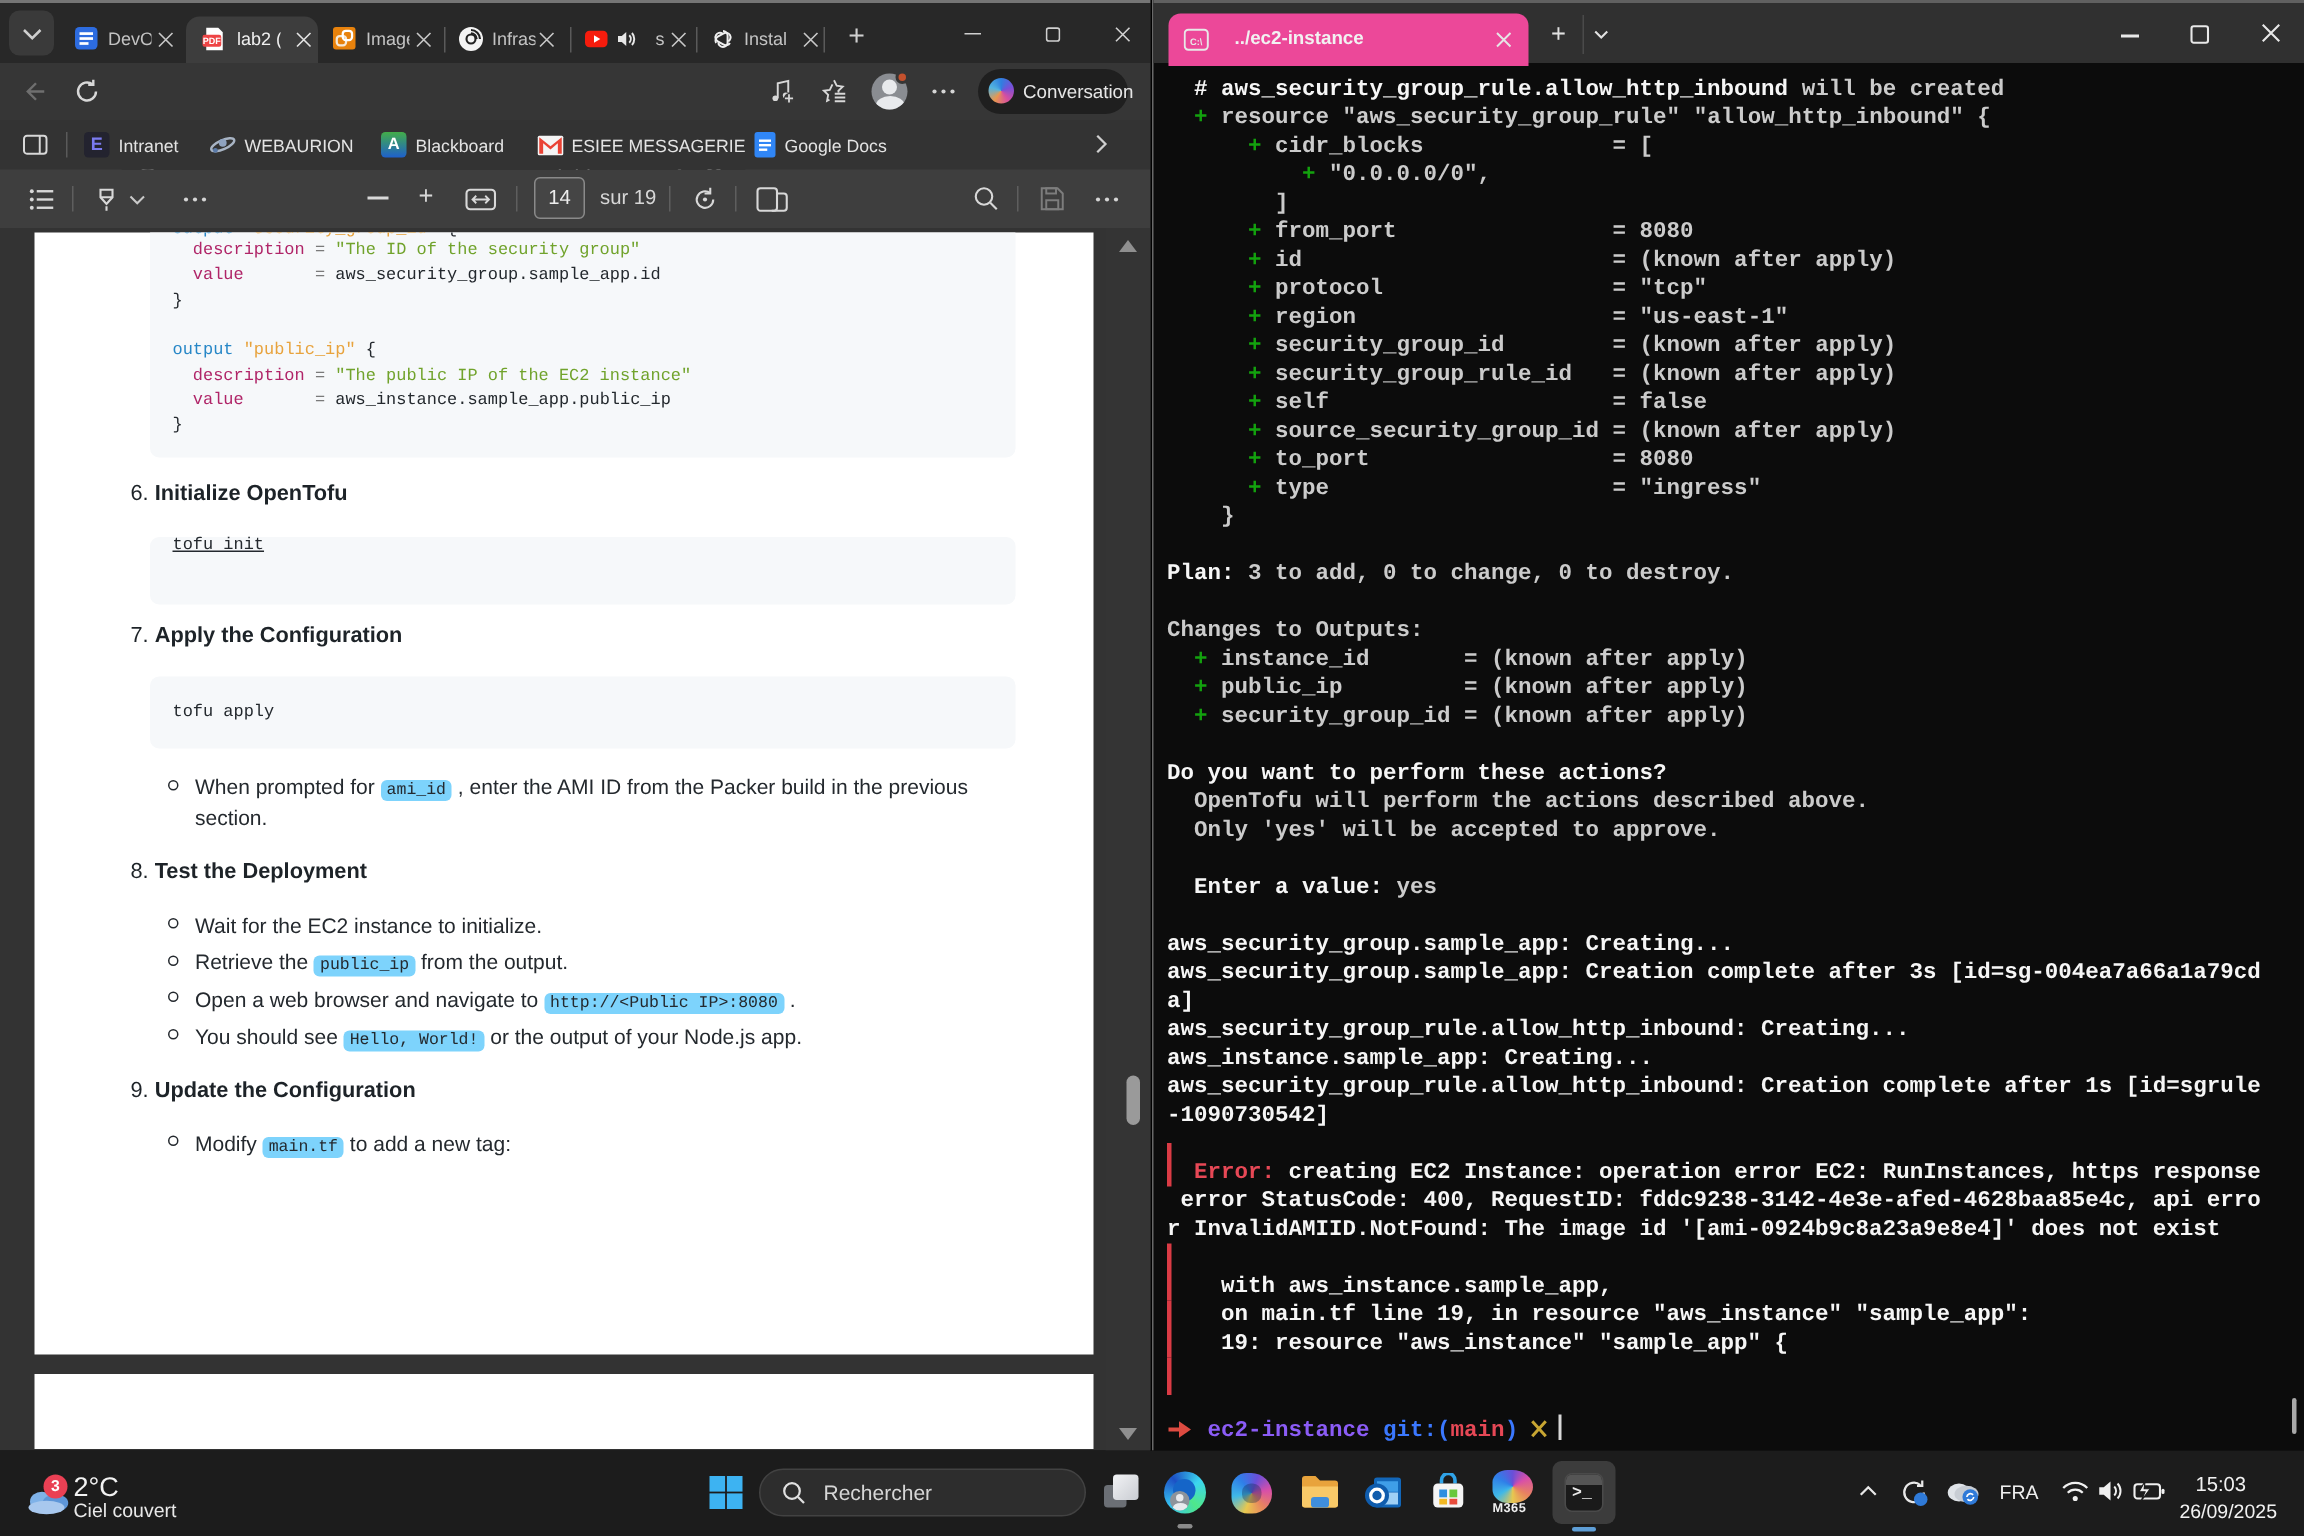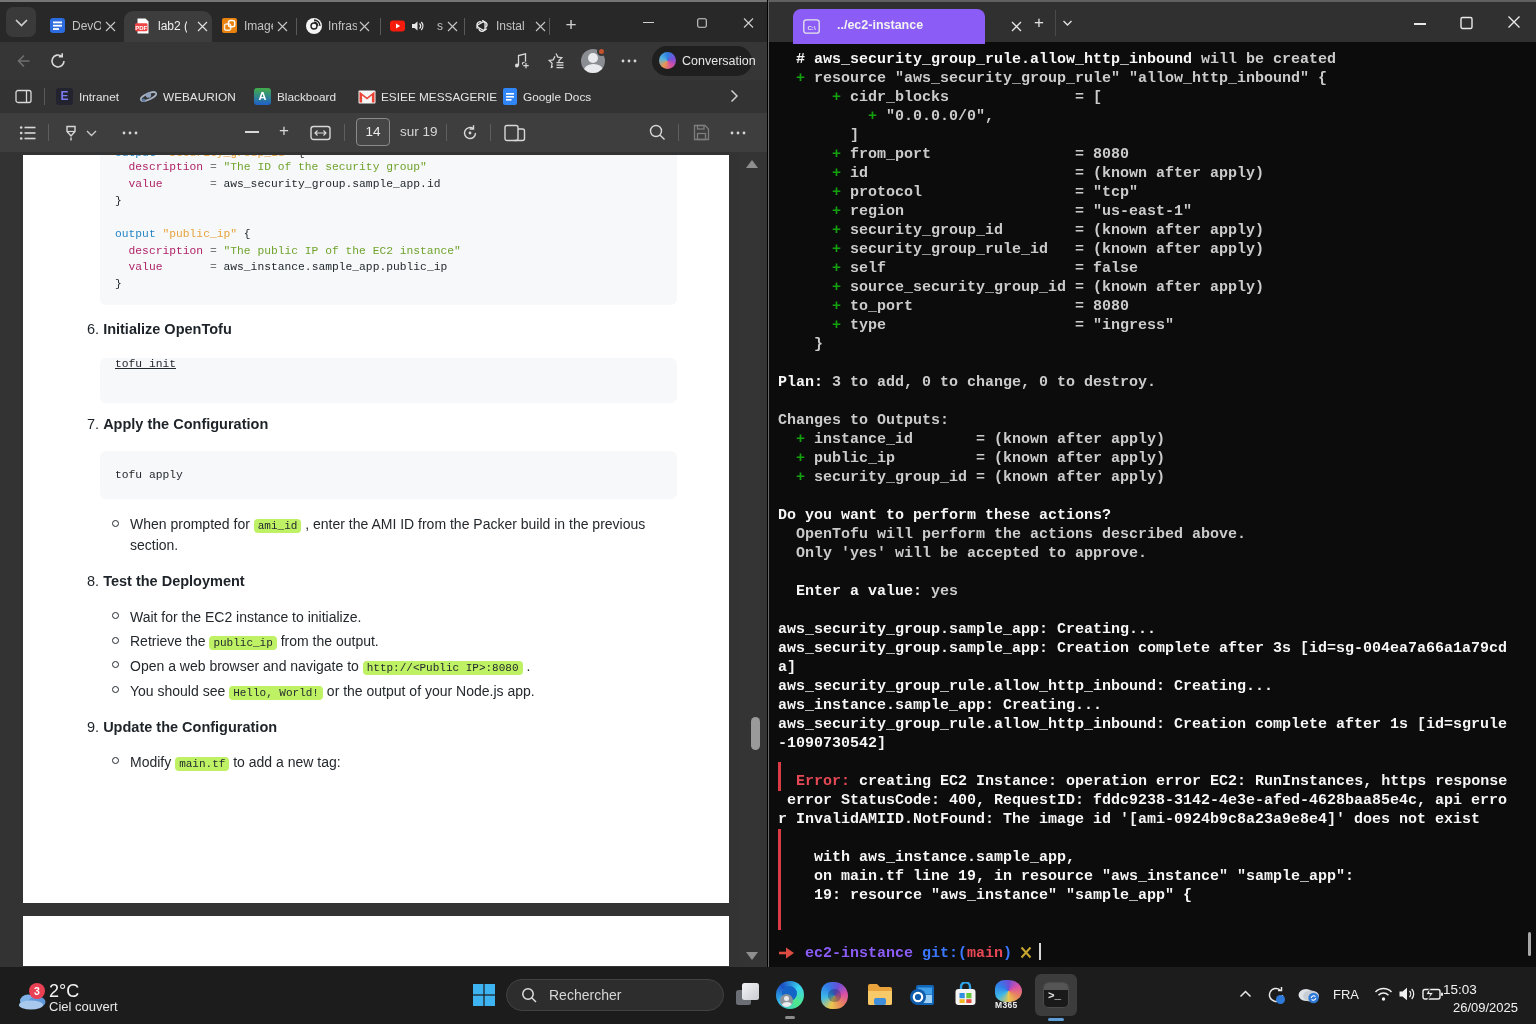--- a/index.html
+++ b/index.html
@@ -15,21 +15,21 @@
   .tab .tx { position:absolute; right:2px; top:7px; width:16px; height:16px; text-align:center; }
   .tabsep { position:absolute; top:16px; width:1px; height:17px; background:#5a5a5a; }
   #toolbar { position:absolute; left:0; top:42px; width:767px; height:38px; background:#363636; }
   #bookbar { position:absolute; left:0; top:80px; width:767px; height:33px; background:#333333; }
   #pdfbar { position:absolute; left:0; top:113px; width:767px; height:39px; background:#3e3e3e; }
   #pdfarea { position:absolute; left:0; top:152px; width:767px; height:815px; background:#333333; }
   .bm { display:inline-flex; align-items:center; height:33px; color:#e4e4e4; font-size:11.8px; }
   
   #term { position:absolute; left:768px; top:0; width:768px; height:967px; background:#0c0c0c; border-left:1px solid #686868; }
   #termbar { position:absolute; left:0; top:0; width:768px; height:42px; background:#303030; border-top:2px solid #606060; }
-  #termtab { position:absolute; left:24px; top:7px; width:192px; height:35px; background:#8b5cf6; border-radius:8px 8px 0 0; color:#f0f0f0; font-size:12.5px; }
+  #termtab { position:absolute; left:10px; top:7px; width:240px; height:35px; background:#ec4899; border-radius:8px 8px 0 0; color:#f0f0f0; font-size:12.5px; }
   #termtext { position:absolute; left:1px; top:49.5px; width:766px; font-family:"Liberation Mono", monospace; font-size:15px; font-weight:bold; line-height:19px; color:#cbcbcb; white-space:pre; }
   #termtext div { height:19px; padding-left:8px; }
   .vb { display:inline-block; width:9px; height:19px; vertical-align:top; border-left:3px solid #da3b45; }
   .vbb { display:inline-block; width:9px; height:19px; vertical-align:top; position:relative; }
   .vbb i { position:absolute; left:0; top:9px; width:3px; height:10px; background:#da3b45; }
   .vbt { display:inline-block; width:9px; height:19px; vertical-align:top; position:relative; }
   .vbt i { position:absolute; left:0; top:0; width:3px; height:6px; background:#da3b45; }
   .g { color:#13a10e; } 
   .w { color:#f6f6f6; } 
   .r { color:#e74856; } 
@@ -38,21 +38,21 @@
   
   #page1 { position:absolute; left:23px; top:155px; width:706px; height:748px; background:#ffffff; overflow:hidden; }
   #page2 { position:absolute; left:23px; top:916px; width:706px; height:50px; background:#ffffff; }
   .codeblock { position:absolute; left:77px; background:#f6f8fa; border-radius:6px; }
   .cl { position:absolute; left:92px; height:17px; font-family:"Liberation Mono", monospace; font-size:11.3px; line-height:17px; color:#24292e; white-space:pre; }
   .kA { color:#b02568; } .kS { color:#71a32c; } .kB { color:#2787c7; } .kO { color:#e8a33d; } .kG { color:#7a7a7a; }
   .hd { position:absolute; color:#1d2328; font-size:14.5px; line-height:22px; white-space:nowrap; }
   .hd b { font-weight:bold; }
   .bodyln { position:absolute; color:#24292e; font-size:14px; line-height:21px; white-space:nowrap; }
   .blt { position:absolute; width:7px; height:7px; border:1.6px solid #24292e; border-radius:50%; }
-  .icode { font-family:"Liberation Mono", monospace; font-size:11px; background:#bef264; border-radius:4px; padding:1px 4px; color:#24292e; }
+  .icode { font-family:"Liberation Mono", monospace; font-size:11px; background:#7dd3fc; border-radius:4px; padding:1px 4px; color:#24292e; }
   
   #taskbar { position:absolute; left:0; top:967px; width:1536px; height:57px; background:#1c1c1c; }
 </style>
 </head>
 <body>
 
 <div id="edge">
   <div id="tabstrip">
 
     <div class="abs" style="left:6px;top:5px;width:30px;height:30px;background:#3a3a3a;border-radius:7px;text-align:center;"><svg width="13" height="30" viewBox="0 0 13 30">
@@ -500,15 +500,15 @@
     </svg>
   <svg class="abs" style="left:1398px;top:19px;" width="18" height="16" viewBox="0 0 18 16">
       <path d="M1.5 5.5 h3 l4.5 -3.8 v12.6 l-4.5 -3.8 h-3 z" fill="#f0f0f0"></path>
       <path d="M11.5 5 a4.3 4.3 0 0 1 0 6 M13.7 3 a7.3 7.3 0 0 1 0 10" stroke="#f0f0f0" stroke-width="1.3" fill="none"></path>
     </svg>
   <svg class="abs" style="left:1422px;top:19px;" width="22" height="16" viewBox="0 0 22 16">
       <rect x="1" y="3.5" width="17" height="9.5" rx="2" stroke="#f0f0f0" stroke-width="1.4" fill="none"></rect>
       <rect x="19" y="6.5" width="2" height="3.5" rx="1" fill="#f0f0f0"></rect>
       <path d="M8 1.5 l-4 7 h4 l-2.5 6 6-8 h-4 z" fill="#f0f0f0" stroke="#1c1c1c" stroke-width="0.8"></path>
     </svg>
-  <div class="abs" style="left:1443px;top:15px;width:75px;text-align:left;color:#f2f2f2;font-size:13.5px;">15:03</div>
+  <div class="abs" style="left:1443px;top:15px;width:75px;text-align:center;color:#f2f2f2;font-size:13.5px;">15:03</div>
   <div class="abs" style="left:1433px;top:33px;width:85px;text-align:right;color:#f2f2f2;font-size:13px;">26/09/2025</div>
 </div>
 
 </body></html>

